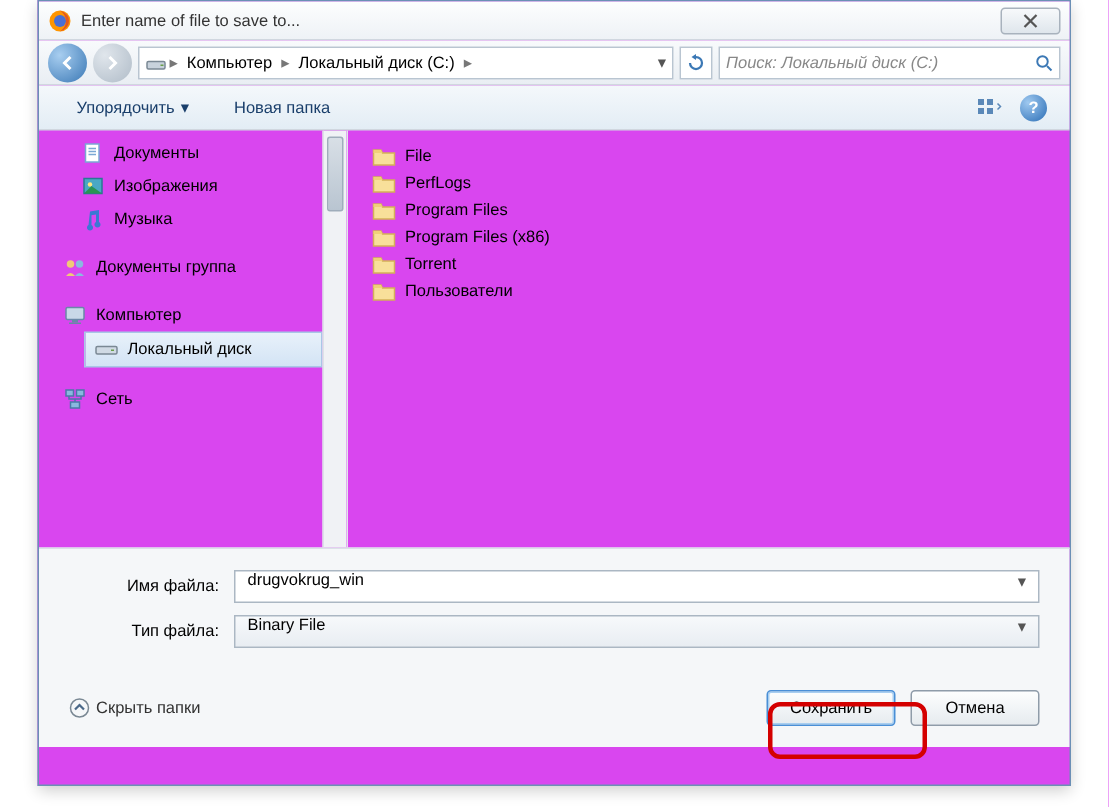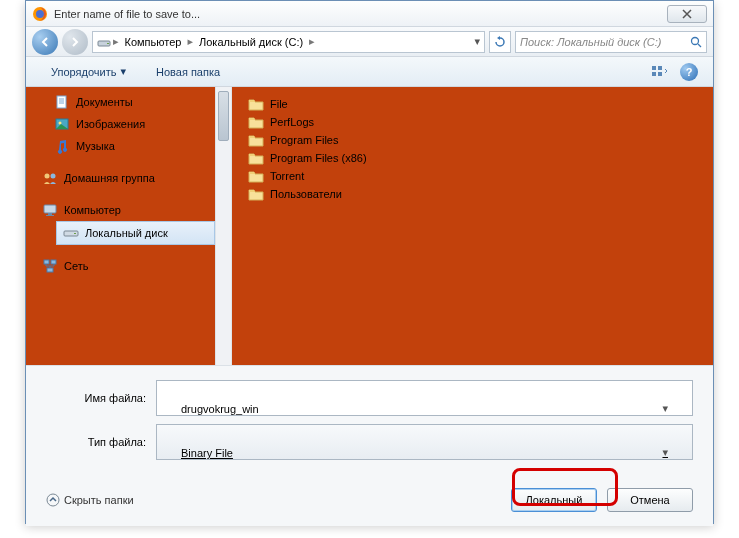--- a/index.html
+++ b/index.html
@@ -1,30 +1,30 @@
 <!DOCTYPE html>
 <html><head>
 <meta charset="utf-8">
 <style>
 * { box-sizing: border-box; margin: 0; padding: 0; font-family: "Segoe UI", Tahoma, sans-serif; font-size: 11px; }
 body { background: #fff; width: 739px; height: 538px; position: relative; }
-.window { position: absolute; left: 25px; top: 0; width: 689px; height: 524px; border: 1px solid #6b8fb5; background: #c2410c; box-shadow: 0 3px 10px rgba(0,0,0,0.2); }
+.window { position: absolute; left: 25px; top: 0; width: 689px; height: 524px; border: 1px solid #6b8fb5; background: #d946ef; box-shadow: 0 3px 10px rgba(0,0,0,0.2); }
 .titlebar { height: 26px; background: linear-gradient(#fdfefe,#eef2f6); border-bottom: 1px solid #d0d7df; display: flex; align-items: center; padding: 0 6px; }
 .titlebar .icon { width: 16px; height: 16px; margin-right: 6px; }
 .titlebar .title { color: #333; flex: 1; }
 .titlebar .close { width: 40px; height: 18px; border: 1px solid #a8b2bd; border-radius: 3px; background: linear-gradient(#f7f9fb,#dfe6ec); display: flex; align-items: center; justify-content: center; color: #555; cursor: pointer; }
 .navbar { height: 30px; background: linear-gradient(#f8fafc,#e9eef3); border-bottom: 1px solid #d0d7df; display: flex; align-items: center; padding: 0 6px; gap: 4px; }
 .navbtn { width: 26px; height: 26px; border-radius: 50%; background: radial-gradient(circle at 30% 30%,#a8cef0,#3a78b5); display: flex; align-items: center; justify-content: center; color: #fff; cursor: pointer; }
 .navbtn.fwd { background: radial-gradient(circle at 30% 30%,#e0e6ec,#b0bcc8); }
 .breadcrumb { flex: 1; height: 22px; border: 1px solid #b9c5d1; background: #fff; display: flex; align-items: center; padding: 0 4px; gap: 2px; }
 .breadcrumb .seg { padding: 0 4px; cursor: pointer; }
 .breadcrumb .arrow { color: #777; }
 .bc-icon { width: 14px; height: 14px; }
 .refresh { width: 22px; height: 22px; border: 1px solid #b9c5d1; background: #fff; display: flex; align-items: center; justify-content: center; cursor: pointer; }
-.search { width: 192px; height: 22px; border: 1px solid #b9c5d1; background: #fff; display: flex; align-items: center; padding: 0 4px; color: #888; font-style: italic; }
+.search { width: 228px; height: 22px; border: 1px solid #b9c5d1; background: #fff; display: flex; align-items: center; padding: 0 4px; color: #888; font-style: italic; }
 .search .mag { margin-left: auto; color: #3b78b5; font-style: normal; }
 .toolbar { height: 30px; background: linear-gradient(#f4f8fb,#e3edf5); border-bottom: 1px solid #d0d7df; display: flex; align-items: center; padding: 0 15px; gap: 10px; }
 .toolbtn { padding: 3px 10px; color: #1a3f6b; cursor: pointer; display: flex; align-items: center; gap: 4px; }
 .tool-right { margin-left: auto; display: flex; align-items: center; gap: 10px; }
 .viewbtn { width: 20px; height: 16px; display: flex; align-items: center; justify-content: center; cursor: pointer; color: #3b78b5; }
 .help { width: 18px; height: 18px; border-radius: 50%; background: radial-gradient(circle at 30% 30%,#9fc9f0,#2a6db5); color: #fff; display: flex; align-items: center; justify-content: center; font-weight: bold; cursor: pointer; }
 .body { display: flex; height: 278px; }
 .sidebar { width: 206px; border-right: 1px solid #e0e5ea; overflow: hidden; position: relative; padding-top: 4px; }
 .sb-scroll { position: absolute; right: 0; top: 0; bottom: 0; width: 16px; background: #f0f2f5; border-left: 1px solid #dde2e7; }
 .sb-thumb { position: absolute; left: 2px; right: 2px; top: 4px; height: 50px; background: linear-gradient(#d8dfe6,#b9c5d1); border: 1px solid #9fadbb; border-radius: 2px; }
@@ -32,22 +32,22 @@
 .sb-item.group { padding-left: 16px; margin-top: 10px; }
 .sb-item.sub { padding-left: 36px; }
 .sb-item.sel { background: linear-gradient(#e8f1fa,#d3e4f5); border: 1px solid #a8c7e6; border-radius: 0; margin: 0 16px 0 30px; padding-left: 6px; }
 .sb-ico { width: 16px; height: 16px; flex-shrink: 0; }
 .filelist { flex: 1; padding: 8px 16px; }
 .file-item { display: flex; align-items: center; gap: 6px; padding: 2px 0; cursor: pointer; }
 .folder-ico { width: 16px; height: 14px; }
 .bottom { border-top: 1px solid #dbe1e7; padding: 14px 20px 10px 20px; background: #f5f7f9; }
 .field-row { display: flex; align-items: center; margin-bottom: 8px; }
 .field-label { width: 110px; text-align: right; padding-right: 10px; }
-.field-input { flex: 1; height: 36px; border: 1px solid #abb7c3; background: #fff; padding: 0 24px; display: flex; align-items: flex-end; }
-.field-input.combo { background: linear-gradient(#f7f9fb,#e8edf2); text-decoration: underline; }
+.field-input { flex: 1; height: 22px; border: 1px solid #abb7c3; background: #fff; padding: 0 8px; display: flex; align-items: flex-start; }
+.field-input.combo { background: linear-gradient(#f7f9fb,#e8edf2); }
 .dd-arrow { margin-left: auto; color: #555; }
 .footer { display: flex; align-items: center; padding: 10px 20px 14px 20px; background: #f5f7f9; gap: 27px; }
 .hide-folders { display: flex; align-items: center; gap: 4px; cursor: pointer; color: #333; }
 .btns { margin-left: auto; display: flex; gap: 10px; }
 .btn { width: 86px; height: 24px; border: 1px solid #8f9ca9; background: linear-gradient(#fdfefe,#e6ebef); border-radius: 3px; display: flex; align-items: center; justify-content: center; cursor: pointer; }
 .btn.primary { border: 1px solid #4a8fd6; box-shadow: 0 0 0 1px #a8cef0 inset; }
 .highlight { position: absolute; border: 3px solid #d40000; border-radius: 8px; pointer-events: none; }
 svg { display: block; }
 </style>
 </head>
@@ -168,21 +168,21 @@
       </div>
       <div class="sb-item group">
         <span class="sb-ico">
             <svg viewBox="0 0 16 16">
               <circle cx="5" cy="6" r="2.5" fill="#f0c878"></circle>
               <circle cx="11" cy="6" r="2.5" fill="#8ab8e0"></circle>
               <path d="M2 14 Q5 10 8 14" fill="#f0c878"></path>
               <path d="M8 14 Q11 10 14 14" fill="#8ab8e0"></path>
             </svg>
           </span>
-        <span>Домашняя группа</span>
+        <span>Документы группа</span>
       </div>
       <div class="sb-item group">
         <span class="sb-ico">
             <svg viewBox="0 0 16 16">
               <rect x="2" y="3" width="12" height="8" rx="1" fill="#c8d8e8" stroke="#6a88a8"></rect>
               <rect x="6" y="11" width="4" height="2" fill="#6a88a8"></rect>
               <rect x="4" y="13" width="8" height="1" fill="#6a88a8"></rect>
             </svg>
           </span>
         <span>Компьютер</span>
@@ -292,21 +292,21 @@
       <span>
         <svg width="14" height="14" viewBox="0 0 14 14">
             <circle cx="7" cy="7" r="6" fill="none" stroke="#7a8894"></circle>
             <path d="M4 8 L7 5 L10 8" stroke="#4a6888" stroke-width="1.5" fill="none"></path>
           </svg>
       </span>
       <span>Скрыть папки</span>
     </div>
     <div class="btns">
       <div class="btn primary">
-        <span>Локальный</span>
+        <span>Сохранить</span>
       </div>
       <div class="btn">
         <span>Отмена</span>
       </div>
     </div>
   </div>
 
 </div>
 
 <div class="highlight" style="left:512px; top:468px; width:106px; height:38px;"></div>

